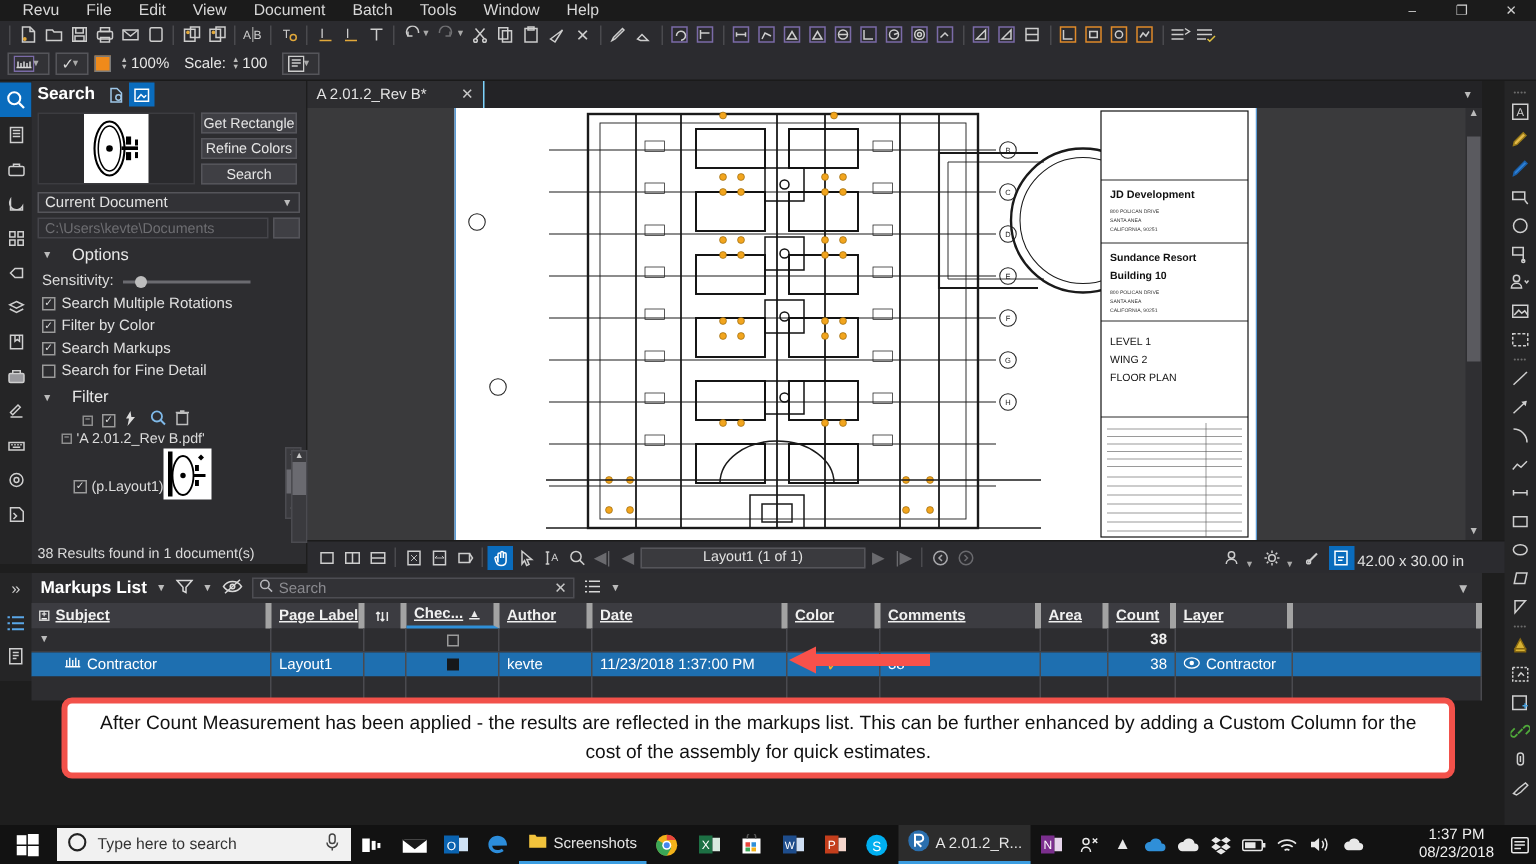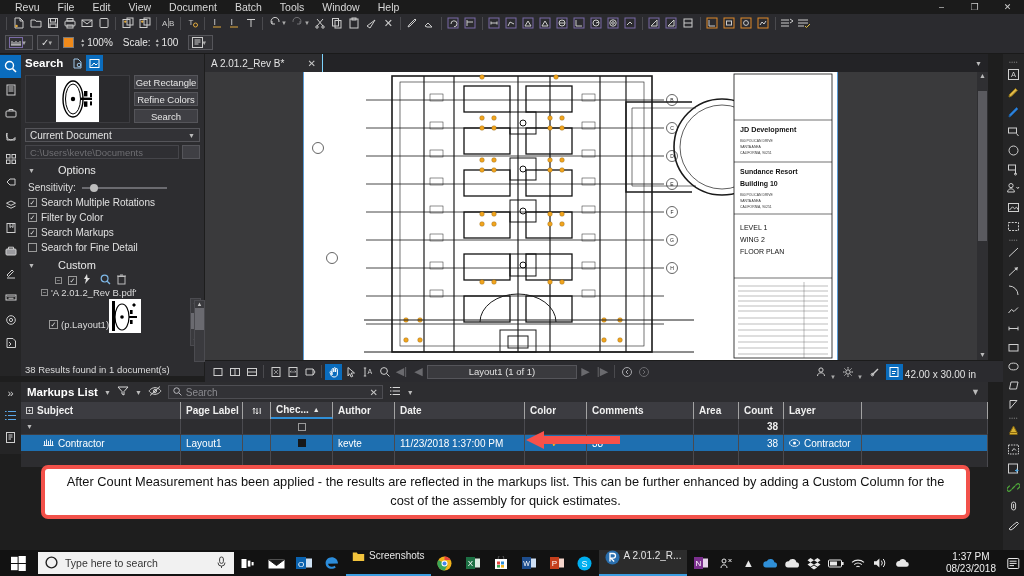--- a/index.html
+++ b/index.html
@@ -95,21 +95,21 @@
     justify-content:space-between;
   }
   .sp-path-row { display:flex; margin:3px 4px 0 4px; gap:3px; }
   .sp-path {
     flex:1; height:14px; background:#2f2f33; border:1px solid #45454a;
     display:flex; align-items:center; padding:0 4px; font-size:9.5px; color:#6e6e72;
   }
   .sp-path-btn { width:18px; height:14px; background:#3f3f44; border:1px solid #55555a; }
 
   .sp-section {
-    display:flex; align-items:center; gap:23px; margin:5px 0 0 7px;
+    display:flex; align-items:center; gap:13px; margin:5px 0 0 7px;
     font-size:11px; color:#e8e8e8;
   }
   .chev { font-size:7px; color:#bbb; }
 
   .sens-row { display:flex; align-items:center; margin:6px 0 0 7px; gap:6px; }
   .sens-label { font-size:10px; color:#dcdcdc; }
   .slider { position:relative; width:85px; height:10px; }
   .slider .track { position:absolute; top:4px; left:0; width:85px; height:2px; background:#6b6b70; }
   .slider .knob { position:absolute; top:1px; left:8px; width:8px; height:8px; border-radius:50%; background:#bdbdbd; }
 
@@ -204,21 +204,21 @@
   .ml-table {
     position:absolute; top:402px; left:21px; width:967px; height:52px;
     background:#2d2d30; font-size:10px;
   }
   .ml-row { display:flex; height:16px; align-items:stretch; }
   .ml-head { background:#3c3c41; height:17px; font-weight:bold; color:#f0f0f0; }
   .ml-cell {
     display:flex; align-items:center; padding:0 5px; gap:4px;
     border-right:1px solid #4a4a4f; overflow:hidden; white-space:nowrap;
   }
-  .ml-head .ml-cell { border-right:1px solid #a3a3a3; }
+  .ml-head .ml-cell { border-right:4px solid #a3a3a3;text-decoration:underline; }
   .ml-subrow { background:#2d2d30; color:#f0f0f0; font-weight:bold; border-bottom:1px solid #3d3d42; }
   .ml-selrow { background:#1e6fb0; color:#ffffff; }
   .ml-emptyrow { background:#2d2d30; }
   .c-sub{width:160px}.c-page{width:62px}.c-sort{width:28px;justify-content:center}
   .c-chk{width:62px;justify-content:center}.c-auth{width:62px}.c-date{width:130px}
   .c-color{width:62px;justify-content:center}.c-comm{width:107px}.c-area{width:45px}
   .c-count{width:45px;justify-content:flex-end}.c-layer{width:78px}.c-rest{flex:1}
   .sortmark{color:#e9e9e9;font-size:7px}
   .underline-head{border-bottom:2px solid #2f8fd8;}
 
@@ -239,21 +239,21 @@
     position:absolute; left:0; bottom:0; width:1024px; height:26px;
     background:#121212; display:flex; align-items:center;
   }
   .tb-start { width:36px; height:26px; display:flex; align-items:center; justify-content:center; }
   .tb-searchbox {
     width:196px; height:22px; background:#f1f1f1; display:flex; align-items:center;
     gap:7px; padding:0 7px; color:#333; font-size:10.5px; margin-left:2px;
   }
   .tb-item { width:28px; height:26px; display:flex; align-items:center; justify-content:center; }
   .tb-app {
-    height:26px; display:flex; align-items:flex-start; gap:4px; padding:0 6px;
+    height:26px; display:flex; align-items:center; gap:4px; padding:0 6px;
     font-size:10px; color:#e6e6e6;
   }
   .tb-app.active { background:#2c2c2c; border-bottom:2px solid #3b9de0; }
   .tb-app.folder { border-bottom:2px solid #3b9de0; }
   .tb-clock {
     margin-left:auto; text-align:center; font-size:10px; color:#f0f0f0; line-height:12px; padding-right:6px;
   }
   .tb-tray { width:22px; height:26px; display:flex; align-items:center; justify-content:center; color:#e8e8e8; }
 </style>
 </head>
@@ -736,21 +736,21 @@
       <span class="chk">✓</span>
       <span>Search Markups</span>
     </div>
     <div class="chk-row">
       <span class="chk"></span>
       <span>Search for Fine Detail</span>
     </div>
 
     <div class="sp-section" style="margin-top:6px;">
       <span class="chev">▼</span>
-      <span>Custom</span>
+      <span>Filter</span>
     </div>
 
     <div class="results-tree">
       <div class="rt-tools">
         <span class="rt-box">−</span>
         <span class="chk">✓</span>
         <span><svg width="11" height="10" viewBox="0 0 11 10">
               <path d="M4 0L1 5h2L2 10 7 4H4.6z" fill="#dcdcdc"></path>
             </svg></span>
         <span><svg width="11" height="11" viewBox="0 0 11 11">

